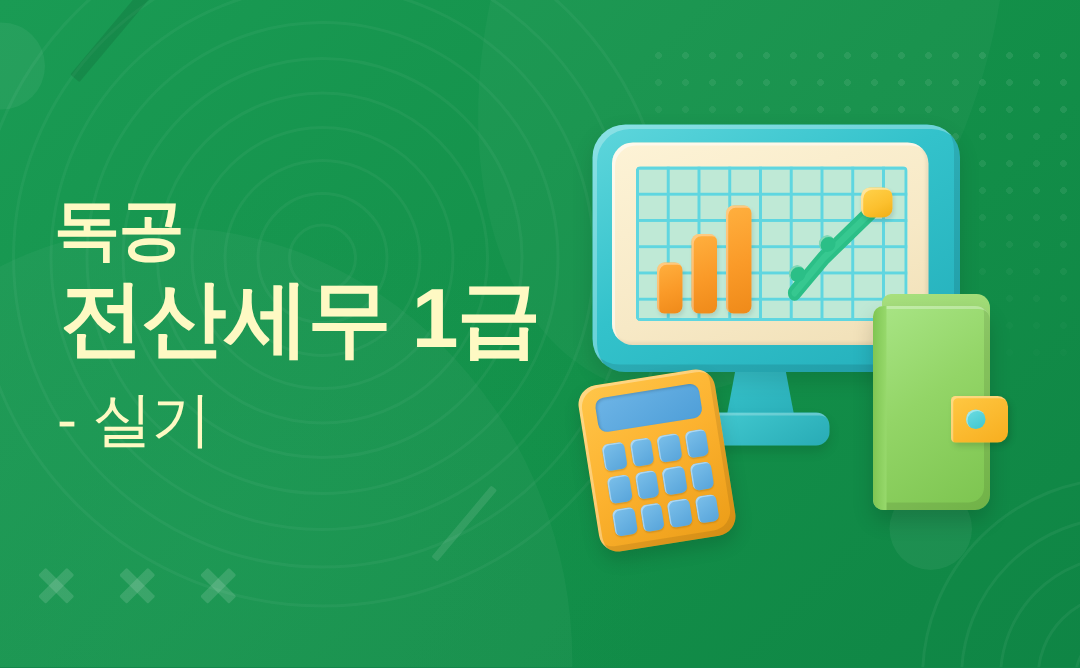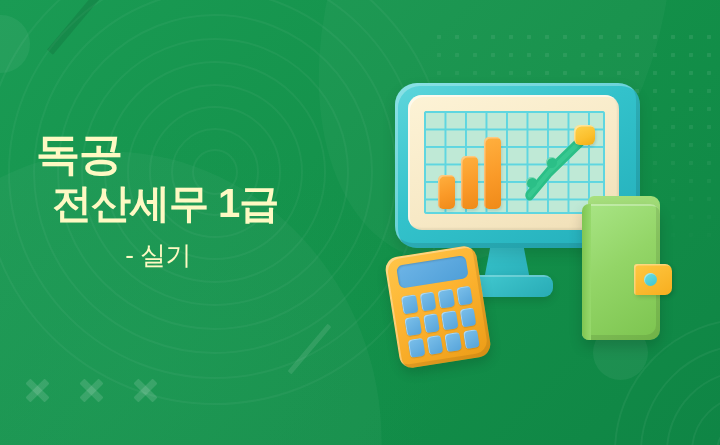--- a/index.html
+++ b/index.html
@@ -179,33 +179,32 @@
     z-index: 5;
   }
   .title-1 {
     font-size: 44px;
     font-weight: bold;
     line-height: 1.08;
     letter-spacing: -1px;
     margin: 0;
   }
   .title-2 {
-    font-size: 40px;
+    font-size: 56px;
     font-weight: bold;
     line-height: 1.08;
     letter-spacing: -1px;
-    margin: 4px 0 0 16px;
+    margin: 4px 0 0 4px;
   }
   .subtitle {
-    font-size: 26px;
+    font-size: 40px;
     font-weight: normal;
     line-height: 1.1;
     letter-spacing: -0.5px;
     margin: 16px 0 0 2px;
-    text-align: center;
   }
 
   
   .illustration {
     position: absolute;
     left: 380px;
     top: 70px;
     width: 330px;
     height: 300px;
     z-index: 4;

